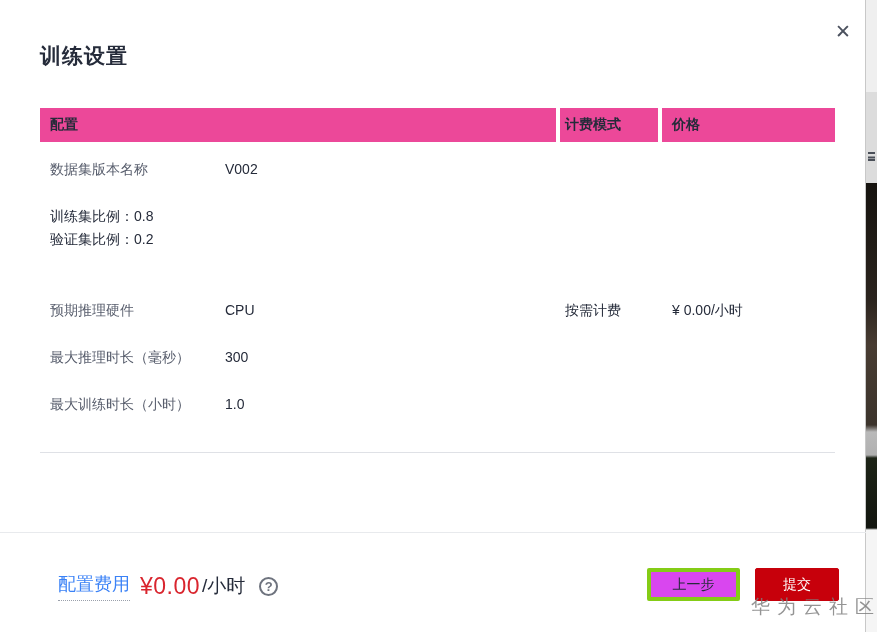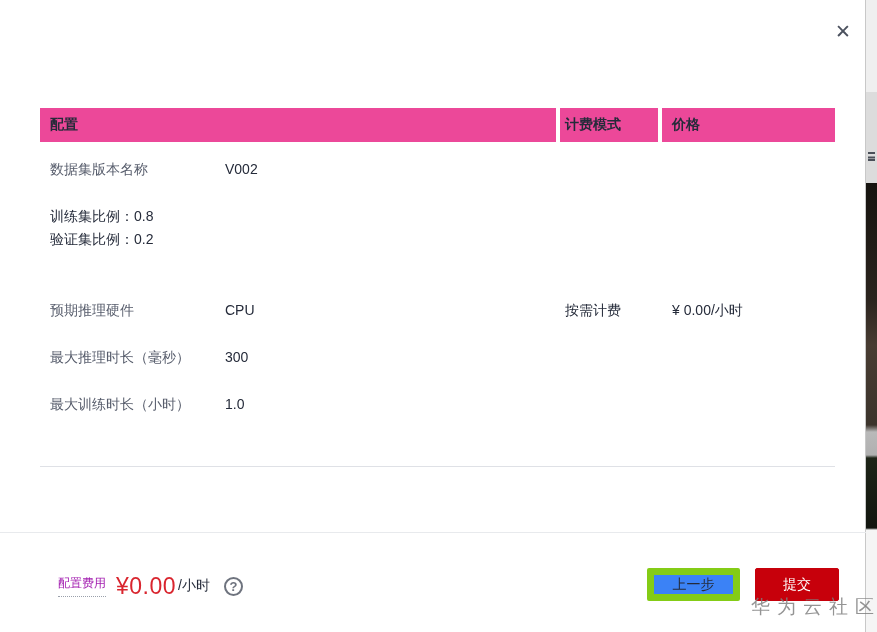--- a/index.html
+++ b/index.html
@@ -54,60 +54,60 @@
   
   .cfg-table { position: absolute; left: 40px; top: 108px; width: 795px; font-size: 14px; }
   .thead { display: flex; height: 34px; }
   .cell-1 { width: 516px; padding-left: 10px; margin-right: 4px; }
   .cell-2 { width: 98px;  padding-left: 5px;  margin-right: 4px; }
   .cell-3 { width: 173px; padding-left: 10px; }
   .thead > div {
     background: #ec4899; display: flex; align-items: center;
     font-weight: 700; color: #252b3a;
   }
-  .tbody { padding-top: 4px; padding-bottom: 38px; border-bottom: 1px solid #dfe1e6; }
+  .tbody { padding-top: 4px; padding-bottom: 24px; border-bottom: 1px solid #dfe1e6; }
   .trow { display: flex; padding: 12px 0; line-height: 23px; }
   .trow .cell-1 { display: flex; }
   .row-label { width: 175px; flex: 0 0 175px; color: #575d6c; }
   .row-value { color: #252b3a; }
   .cell-2, .cell-3 { color: #252b3a; }
 
   
   .footer-divider {
     position: absolute; left: 0; top: 532px; width: 866px; height: 0;
     border-top: 1px solid #e8eaed;
   }
   .cost-row {
     position: absolute; left: 58px; top: 570px; height: 32px;
     display: flex; align-items: center;
   }
   .cost-label {
-    font-size: 12px; color: #a21caf;
+    font-size: 18px; color: #3b82f6;
     border-bottom: 1px dotted #9aa0ab; padding-bottom: 4px; cursor: help;
   }
   .cost-value {
     font-size: 23px; color: #d9252e; margin-left: 10px; letter-spacing: 0.5px;
   }
-  .cost-unit { font-size: 14px; color: #252b3a; margin-left: 2px; }
+  .cost-unit { font-size: 19px; color: #252b3a; margin-left: 2px; }
   .help-icon {
     width: 19px; height: 19px; margin-left: 14px; border-radius: 50%;
     border: 2px solid #6e737e; color: #6e737e;
     display: flex; align-items: center; justify-content: center;
     font-size: 13px; font-weight: 700; cursor: pointer;
   }
 
   .btn {
     position: absolute; top: 568px; height: 33px; border-radius: 2px;
     display: flex; align-items: center; justify-content: center;
     font-size: 14px; cursor: pointer;
     font-family: "Liberation Sans", "DejaVu Sans", sans-serif;
   }
   .btn-prev {
     left: 647px; width: 93px;
-    background: #3b82f6; border: 7px solid #84cc16; color: #252b3a;
+    background: #d946ef; border: 4px solid #84cc16; color: #252b3a;
   }
   .btn-submit {
     left: 755px; width: 84px;
     background: #c7000b; border: 1px solid #c7000b; color: #ffffff;
   }
 
   
   .watermark {
     position: absolute; left: 751px; top: 594px; z-index: 50;
     font-size: 19px; letter-spacing: 7px; color: rgba(125,125,125,0.82);
@@ -116,20 +116,21 @@
 </style>
 </head>
 <body>
 
 <div class="stage">
 
   <div class="modal">
 
     <button class="close-btn">✕</button>
 
+    <h1 class="dlg-title">训练设置</h1>
 
     <div class="cfg-table">
       <div class="thead">
         <div class="cell-1">配置</div>
         <div class="cell-2">计费模式</div>
         <div class="cell-3">价格</div>
       </div>
 
       <div class="tbody">
 

